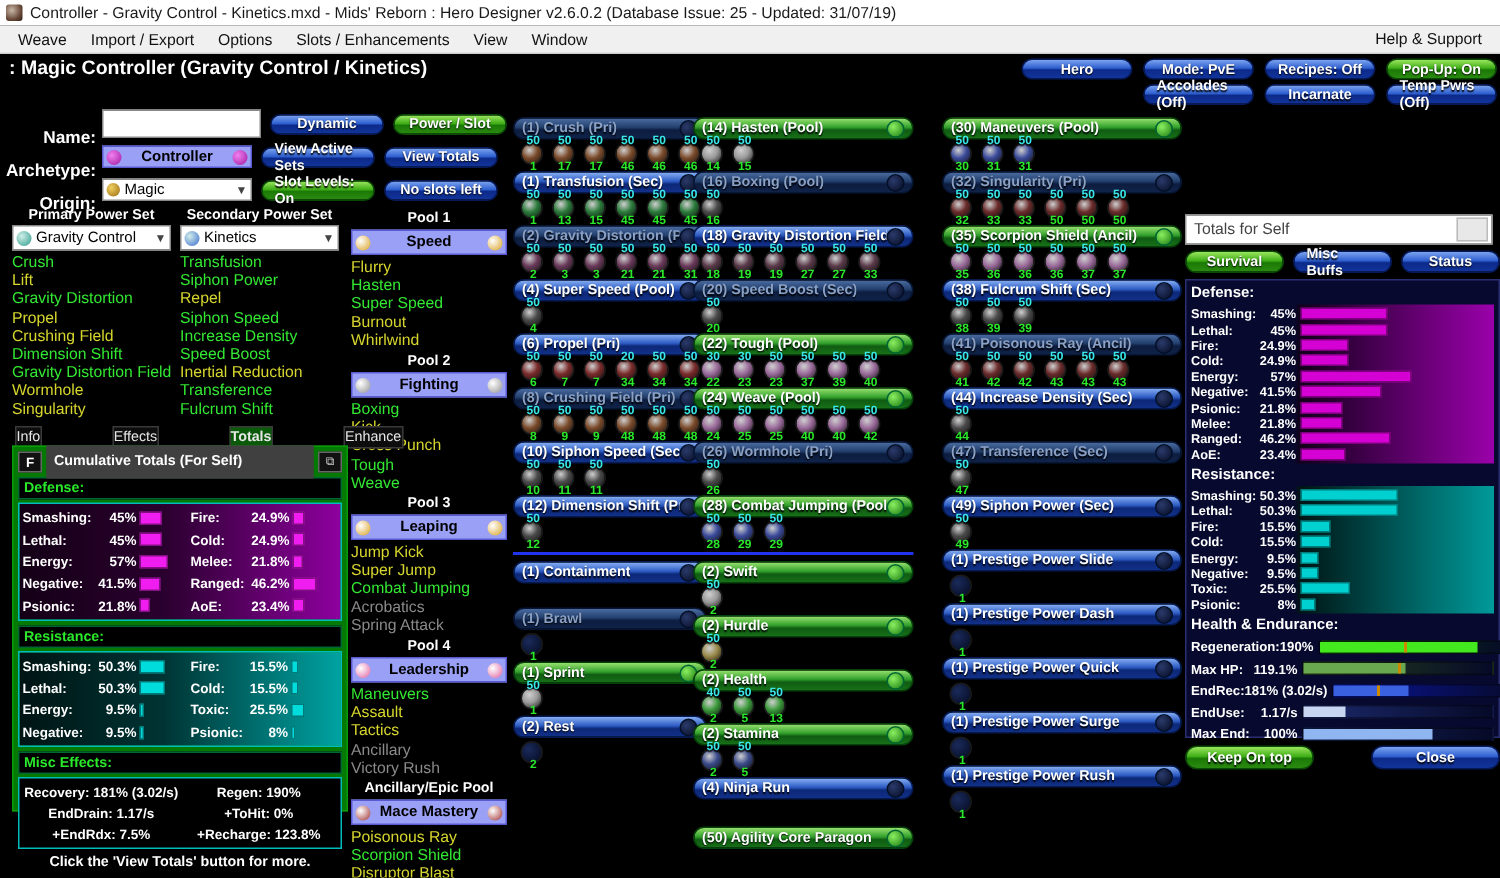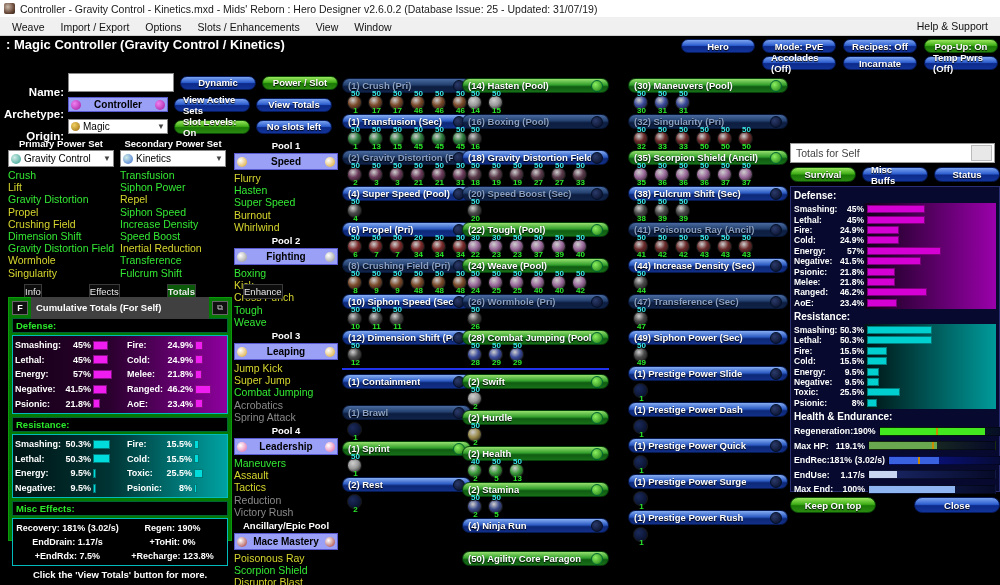--- a/index.html
+++ b/index.html
@@ -35,21 +35,21 @@
   .ps-col{position:absolute;top:102px;width:106px;}
   .ps-head{font-size:9.5px;font-weight:bold;color:#fff;text-align:center;height:12px;}
   .ps-list{margin-top:2px;text-decoration:underline;}
   .ps-item{font-size:10.5px;line-height:12.2px;white-space:nowrap;cursor:pointer;}
   .st-taken{color:#33e833;}
   .st-available{color:#d6d62e;}
   .st-locked{color:#8a8a8a;}
   .pool-col{position:absolute;left:234px;top:102px;width:104px;}
   .pool-head{font-size:9.5px;font-weight:bold;color:#fff;text-align:center;height:13px;padding-top:2px;}
   
-  .tabs{position:absolute;left:24px;top:248px;width:224px;display:flex;gap:47px;}
+  .tabs{position:absolute;left:10px;top:248px;width:224px;display:flex;gap:47px;}
   .tab{flex:1;height:13px;background:#0d0d0d;border:1px solid #3a3a3a;color:#e8e8e8;font-size:9.5px;text-align:center;line-height:13px;cursor:pointer;}
   .tab.active{background:#0a5a0a;font-weight:bold;}
   .totals-panel{position:absolute;left:8px;top:261px;width:224px;height:244px;background:#047a04;border:1px solid #0a9a0a;box-sizing:border-box;padding:3px;}
   .tp-titlerow{display:flex;align-items:center;gap:3px;height:14px;}
   .tp-f{width:14px;height:12px;background:#111;border:1px solid #666;color:#fff;font-size:9px;font-weight:bold;text-align:center;line-height:12px;cursor:pointer;}
   .tp-title{flex:1;background:#404040;border:5px solid #404040;color:#fff;font-size:9.5px;font-weight:bold;text-align:left;height:12px;line-height:12px;}
   .tp-win{width:14px;height:12px;background:#111;border:1px solid #666;color:#ccc;font-size:8px;text-align:center;line-height:11px;cursor:pointer;}
   .tp-sect{background:#000;color:#2ae82a;font-size:9.5px;font-weight:bold;padding:1px 3px;margin-top:3px;border:1px solid #063;}
   .tp-box{display:flex;border:1px solid #0bb;box-sizing:border-box;margin-top:2px;padding:2px 2px;}
   .tp-box.def{background:linear-gradient(90deg,#140016 0%,#2a002e 45%,#8e009e 100%);}
@@ -255,21 +255,21 @@
       <div class="pool-head">Pool 4</div>
       <div class="sel-purple">
         <span class="dot" style="background: radial-gradient(circle at 35% 35%, rgb(255, 255, 255), rgb(224, 96, 160));"></span>
         <span>Leadership</span>
         <span class="dot" style="background: radial-gradient(circle at 35% 35%, rgb(255, 255, 255), rgb(224, 96, 160));"></span>
       </div>
       <div class="ps-list">
         <div class="ps-item st-taken">Maneuvers</div>
         <div class="ps-item st-available">Assault</div>
         <div class="ps-item st-available">Tactics</div>
-        <div class="ps-item st-locked">Reduction</div>
+        <div class="ps-item st-locked">Ancillary</div>
         <div class="ps-item st-locked">Victory Rush</div>
       </div>
       <div class="pool-head">Ancillary/Epic Pool</div>
       <div class="sel-purple">
         <span class="dot" style="background: radial-gradient(circle at 35% 35%, rgb(255, 255, 255), rgb(160, 48, 48));"></span>
         <span>Mace Mastery</span>
         <span class="dot" style="background: radial-gradient(circle at 35% 35%, rgb(255, 255, 255), rgb(160, 48, 48));"></span>
       </div>
       <div class="ps-list">
         <div class="ps-item st-available">Poisonous Ray</div>

